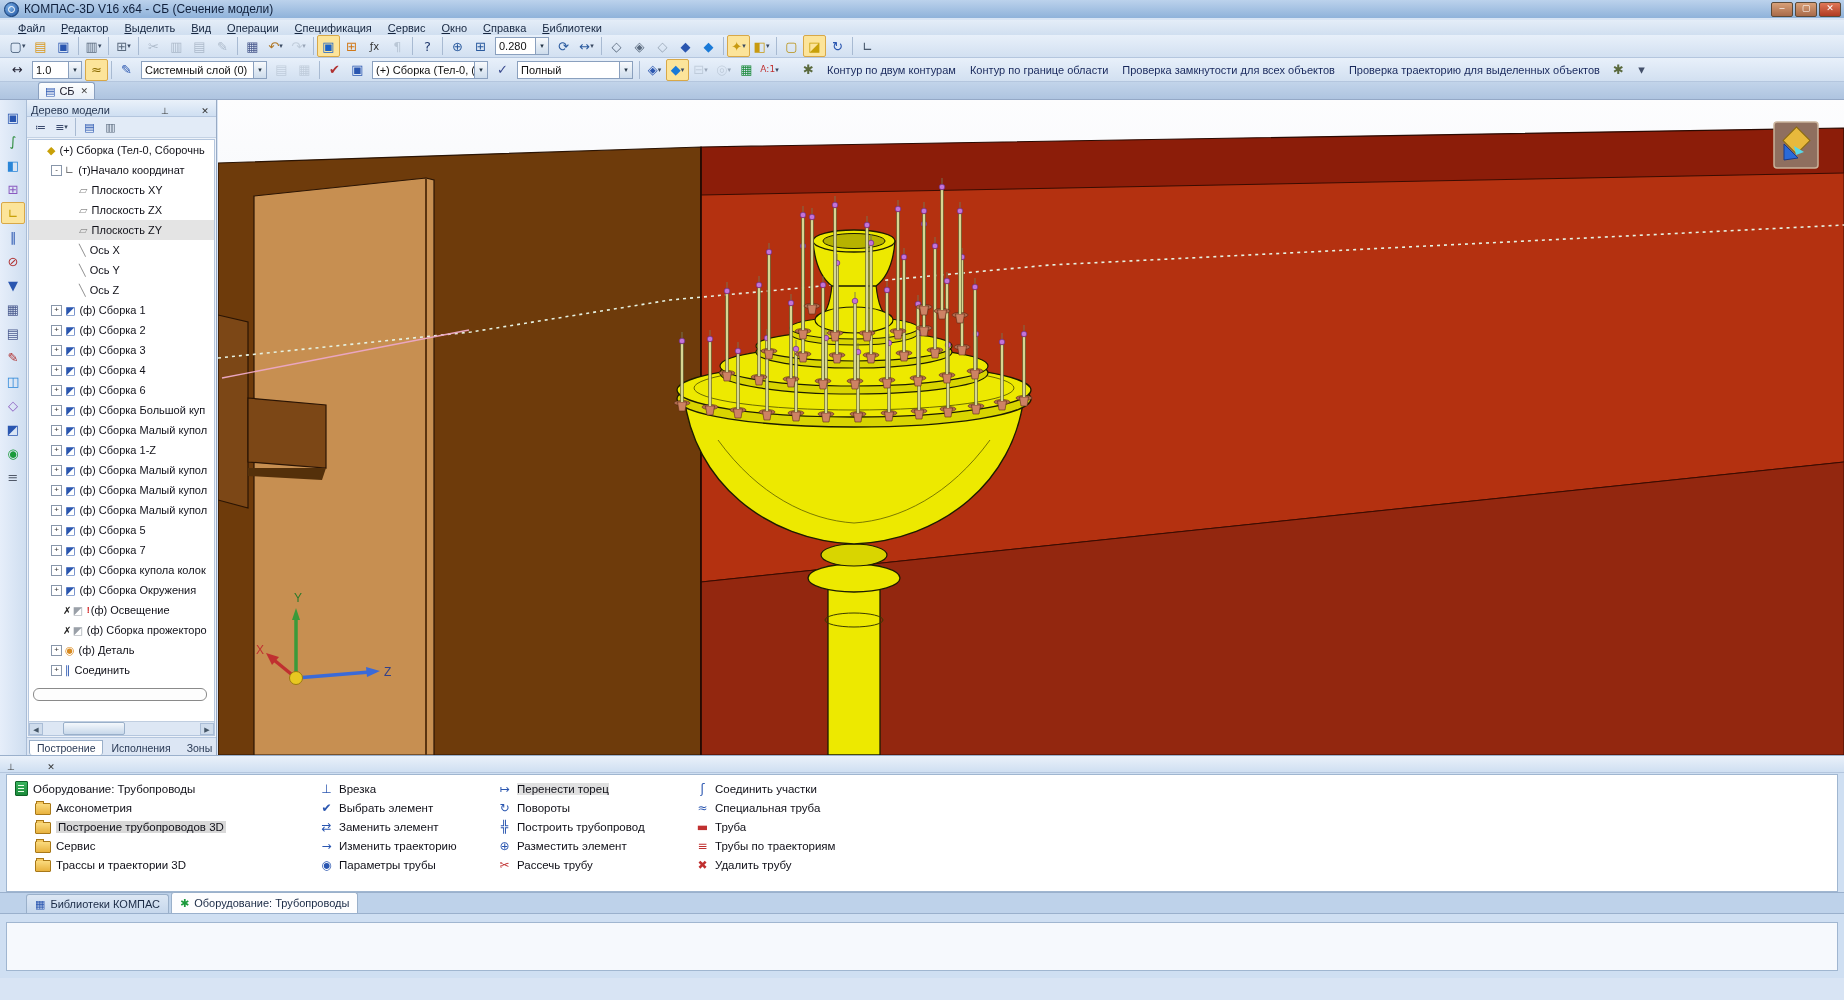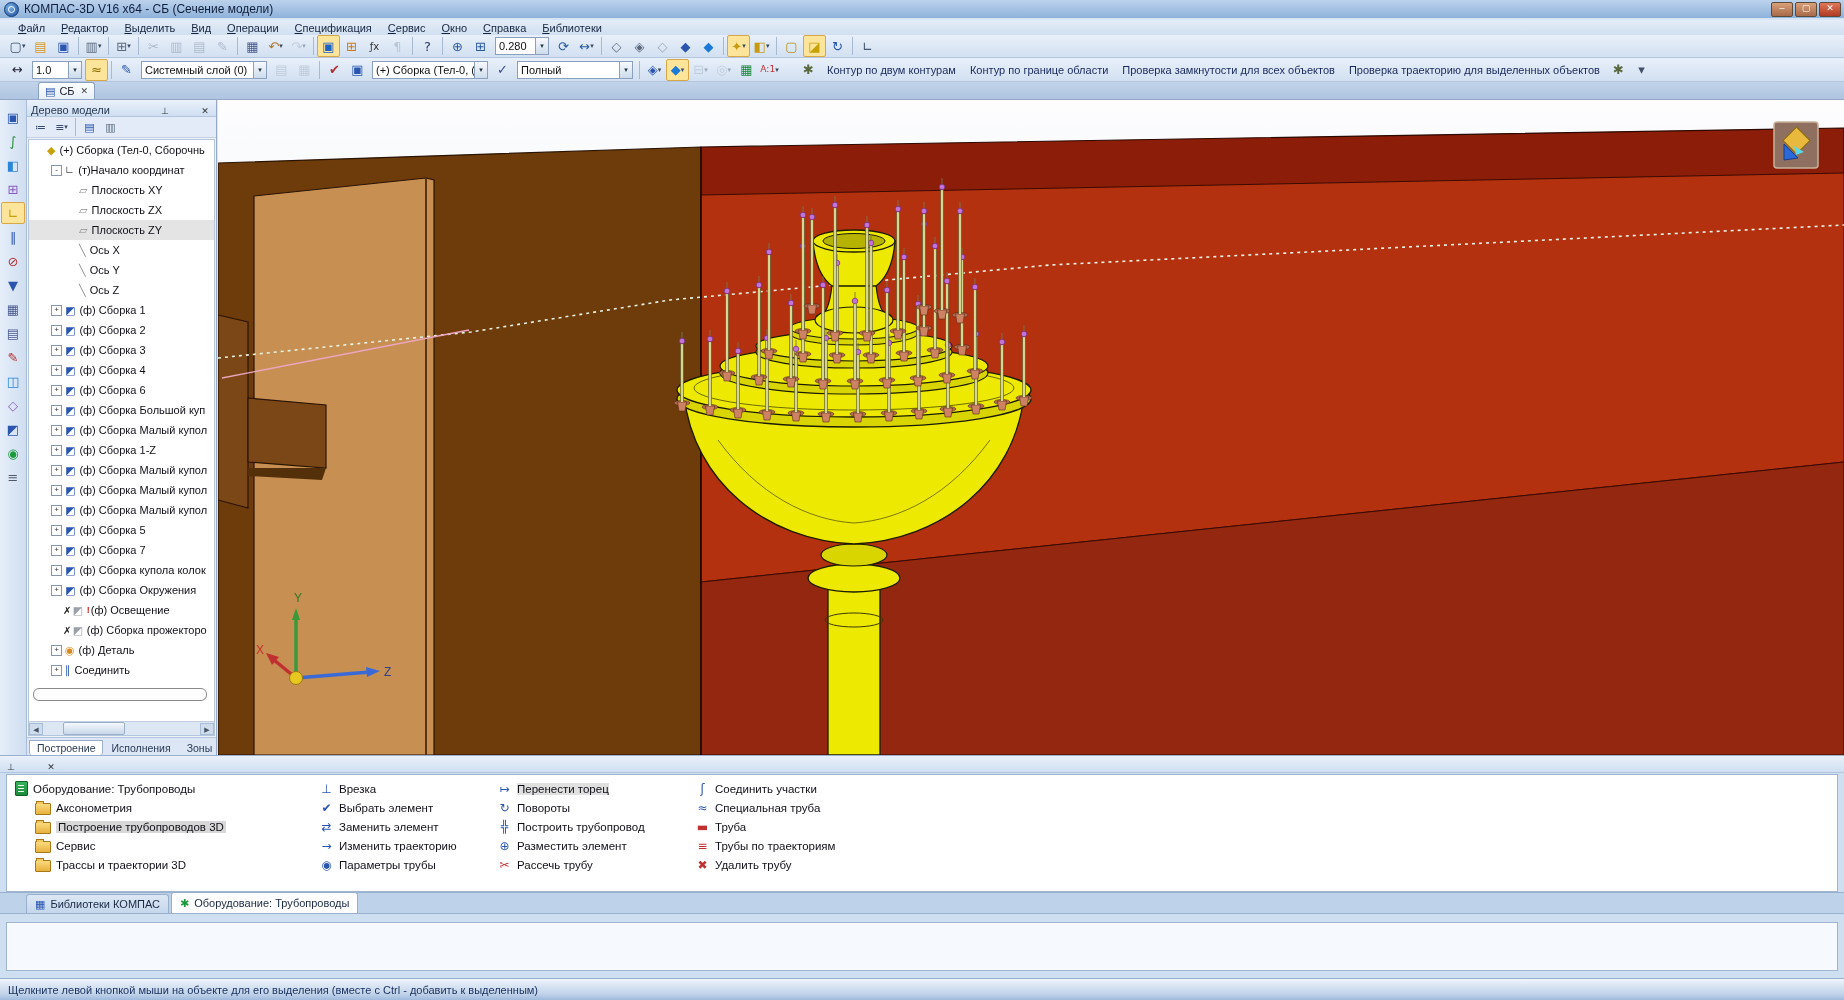--- a/index.html
+++ b/index.html
@@ -1003,17 +1003,14 @@
           <span class="g" style="color: rgb(26, 154, 58);">✱</span>
           <span>Оборудование: Трубопроводы</span>
         </span>
       </div>
   </div>
 
   <div class="proparea">
     <div class="propinner"></div>
   </div>
 
-  <div class="statusbar">
-    <span>Щелкните левой кнопкой мыши на объекте для его выделения (вместе с Ctrl - добавить к выделенным)</span>
-  </div>
 
 </div>
 
 </body></html>

